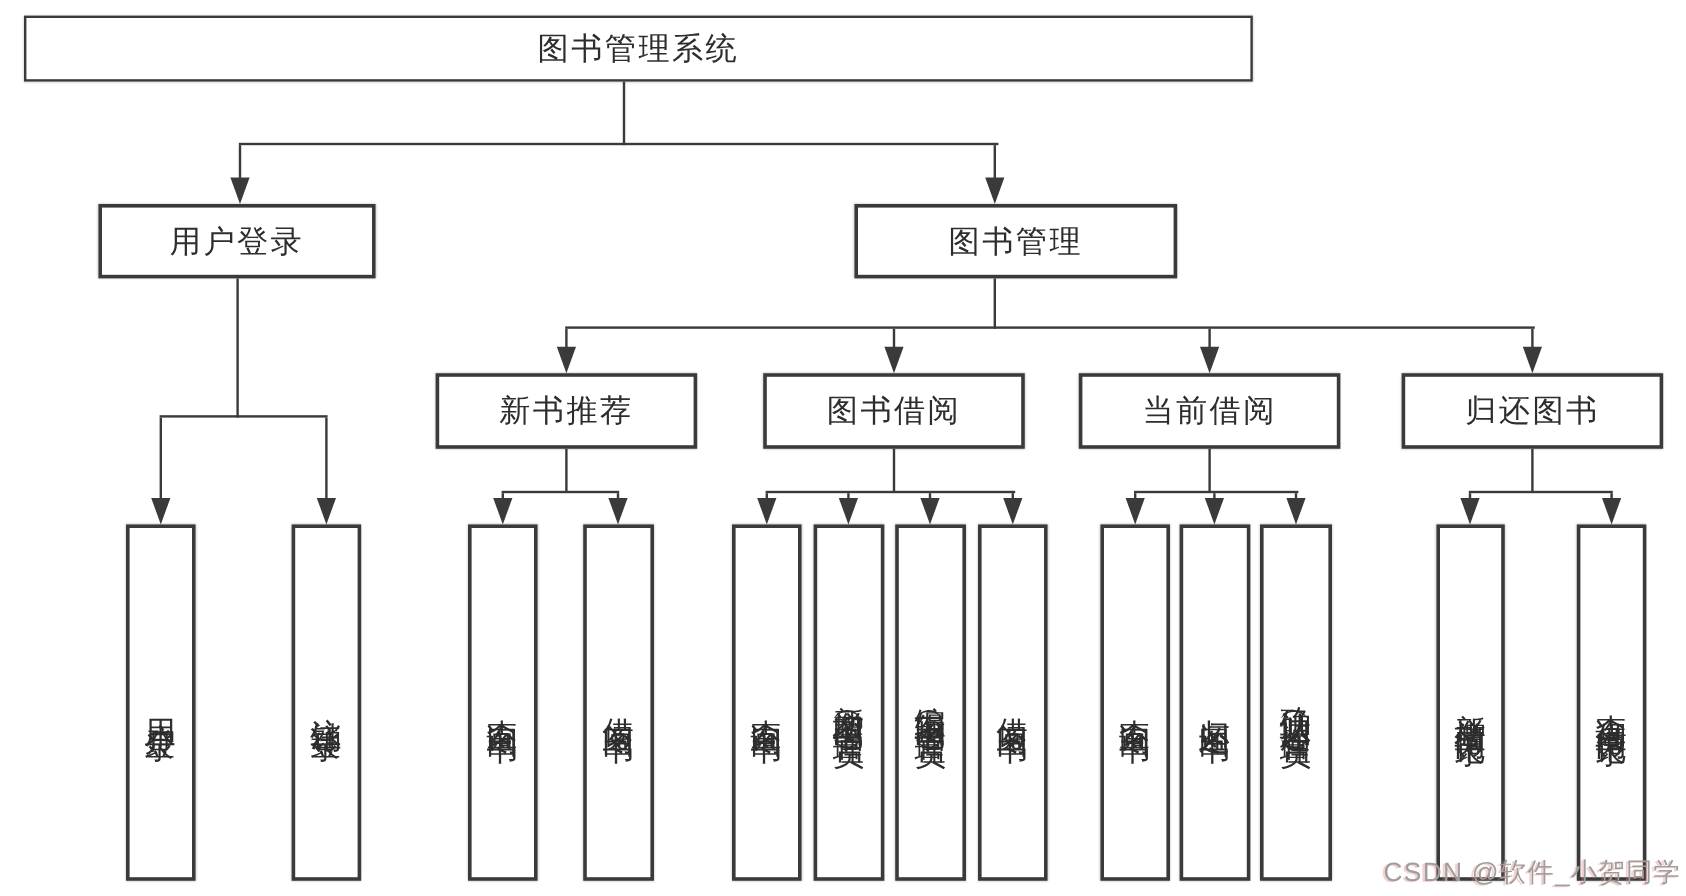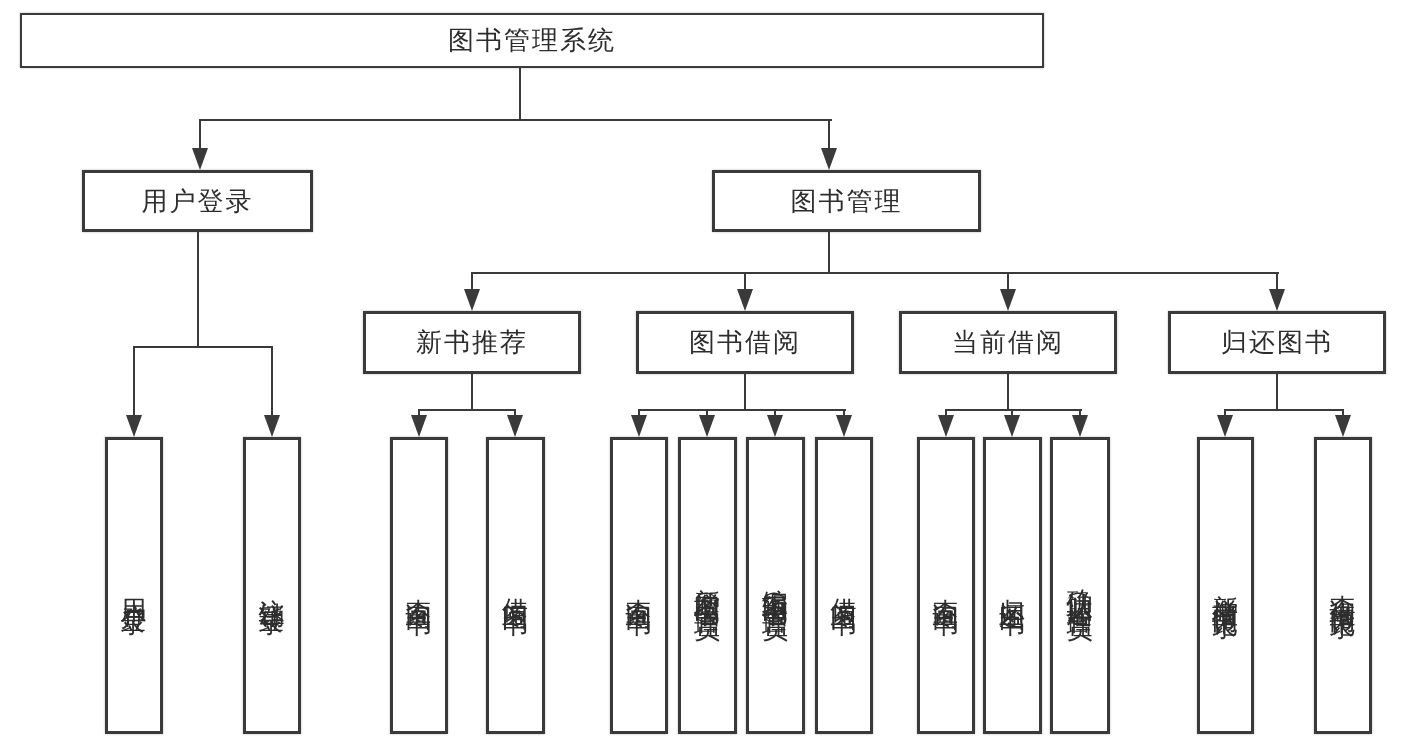--- a/index.html
+++ b/index.html
@@ -171,14 +171,15 @@
   <div class="arrow" style="left:631px;top:415px;"></div>
   <div class="arrow" style="left:699px;top:415px;"></div>
   <div class="arrow" style="left:767px;top:415px;"></div>
   <div class="arrow" style="left:836px;top:415px;"></div>
   <div class="arrow" style="left:938px;top:415px;"></div>
   <div class="arrow" style="left:1004px;top:415px;"></div>
   <div class="arrow" style="left:1072px;top:415px;"></div>
   <div class="arrow" style="left:1217px;top:415px;"></div>
   <div class="arrow" style="left:1335px;top:415px;"></div>
 
+  <div class="watermark">CSDN @软件_小贺同学</div>
 
 </div>
 
 </body></html>

